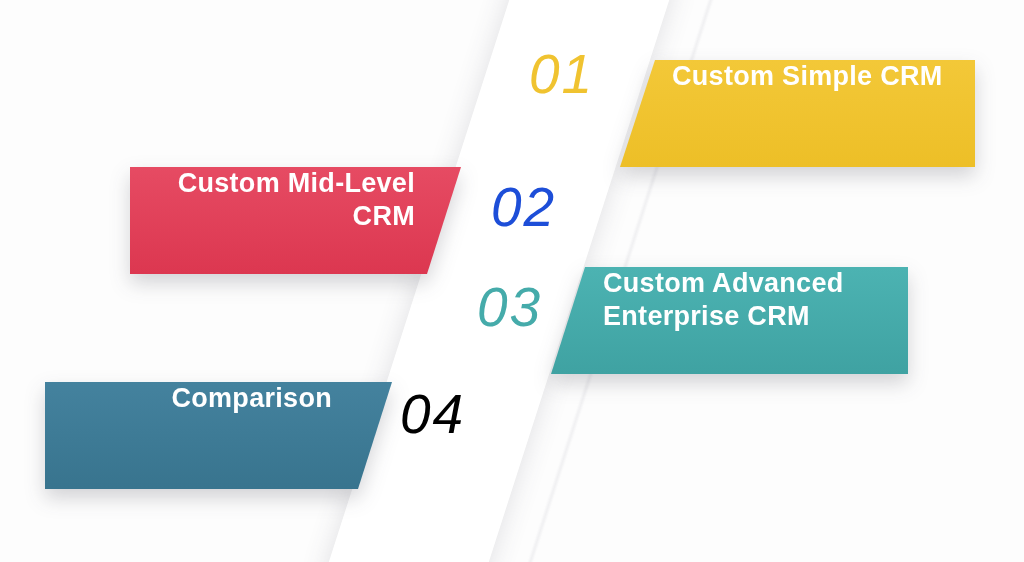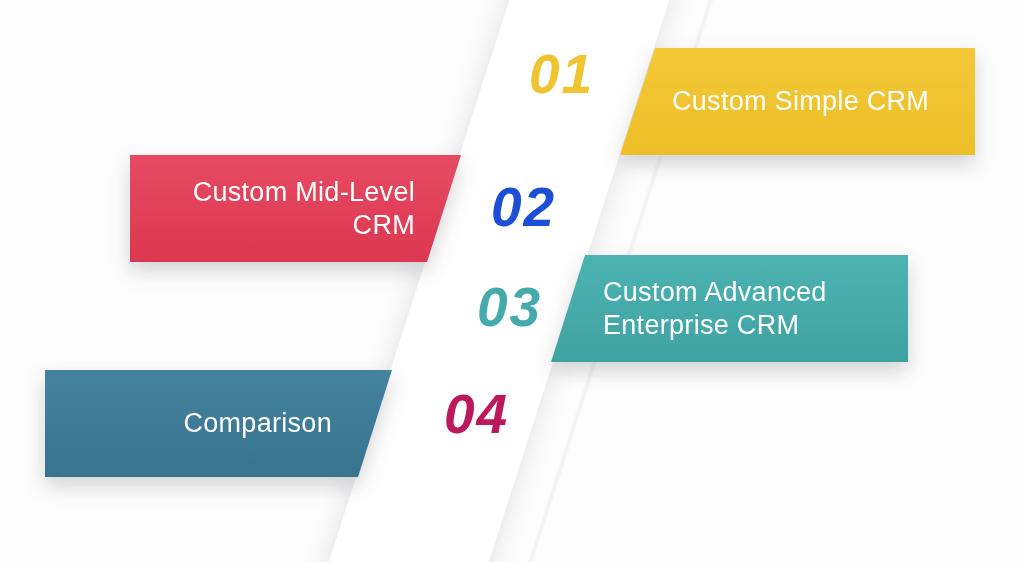--- a/index.html
+++ b/index.html
@@ -46,26 +46,26 @@
   .banner-wrap {
     position: absolute;
     z-index: 2;
     filter: drop-shadow(0 9px 10px rgba(40, 40, 55, 0.20));
   }
   .banner {
     width: 100%;
     height: 100%;
     display: flex;
     flex-direction: column;
-    justify-content: center;
     color: #ffffff;
-    font-weight: 400;
+    font-weight: 700;
     font-size: 27px;
     line-height: 1.22;
     letter-spacing: 0.3px;
+    margin-top: 12px;
   }
   .banner .line { display: block; }
 
   .w1 { left: 620px; top: 48px;  width: 355px; height: 107px; }
   .p1 {
     background: linear-gradient(180deg, #f3c838, #edbf27);
     clip-path: polygon(35px 0, 100% 0, 100% 100%, 0 100%);
     padding-left: 52px;
   }
 
@@ -89,30 +89,30 @@
     background: linear-gradient(180deg, #44829e, #38748e);
     clip-path: polygon(0 0, 100% 0, calc(100% - 34px) 100%, 0 100%);
     padding-right: 60px;
     text-align: right;
   }
 
   
   .num {
     position: absolute;
     z-index: 3;
-    font-weight: 700;
+    font-weight: 400;
     font-style: italic;
     font-size: 55px;
     line-height: 1;
     letter-spacing: 2px;
   }
   .n1 { left: 529px; top: 47px;  color: #f0c330; }
   .n2 { left: 491px; top: 180px; color: #1d4ed8; }
   .n3 { left: 477px; top: 280px; color: #45abaa; }
-  .n4 { left: 444px; top: 387px; color: #be185d; }
+  .n4 { left: 400px; top: 387px; color: #000000; }
 </style>
 </head>
 <body>
 
 <div class="stage">
 
   <div class="band"></div>
   <div class="accent-line"></div>
 
   <div class="banner-wrap w1">

